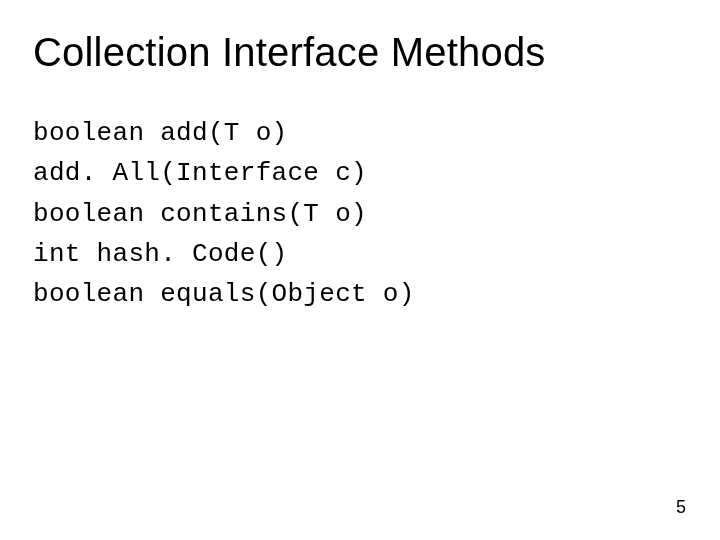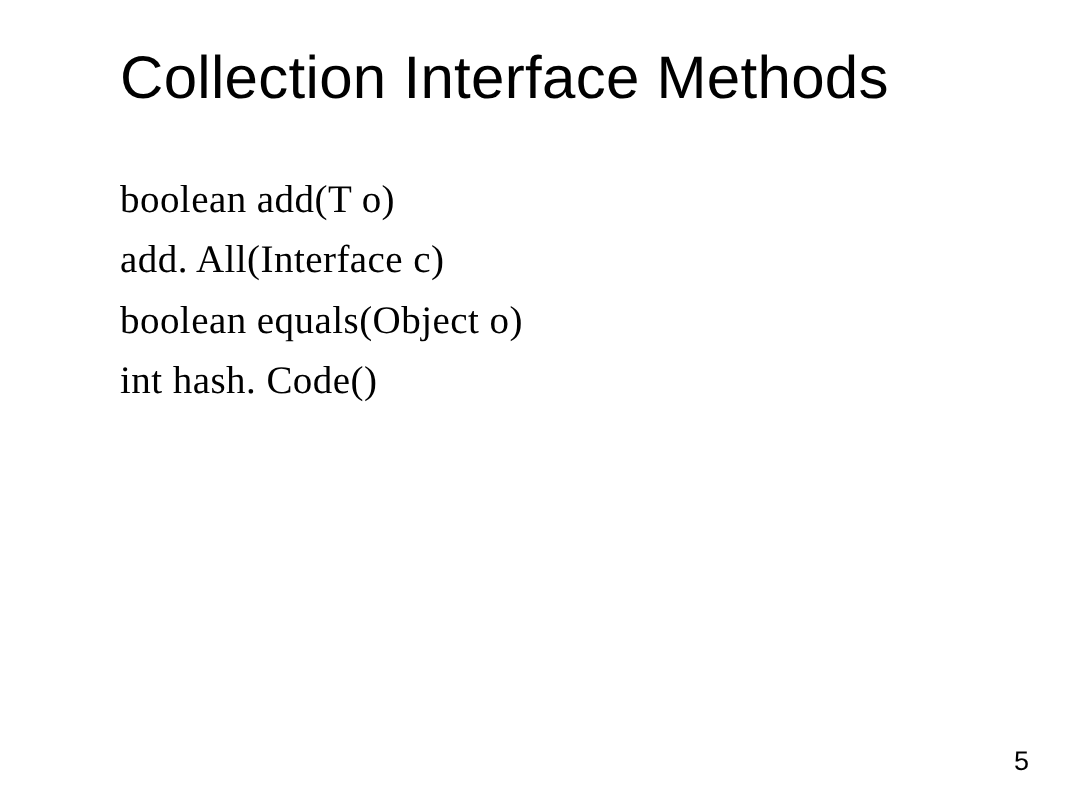--- a/index.html
+++ b/index.html
@@ -11,32 +11,32 @@
       width: 720px;
       height: 540px;
       background: #ffffff;
       font-family: Arial, Helvetica, sans-serif;
       position: relative;
       overflow: hidden;
     }
     .slide {
       width: 100%;
       height: 100%;
-      padding: 30px 60px 30px 80px;
+      padding: 30px 60px 30px 33px;
       position: relative;
     }
     .title {
       font-size: 40px;
       font-weight: normal;
       color: #000000;
       margin-bottom: 38px;
       letter-spacing: 0.2px;
     }
     .method-list {
-      font-family: Liberation Serif, serif;
+      font-family: Liberation Mono, monospace;
       font-size: 26px;
       color: #000000;
       line-height: 1.55;
       letter-spacing: 0.3px;
     }
     .method-line {
       white-space: nowrap;
     }
     .page-number {
       position: absolute;
@@ -48,17 +48,18 @@
     }
   </style>
 </head>
 <body>
 
 <div class="slide">
   <h1 class="title">Collection Interface Methods</h1>
   <div class="method-list">
     <div class="method-line">boolean add(T o)</div>
     <div class="method-line">add. All(Interface c)</div>
+    <div class="method-line">boolean contains(T o)</div>
+    <div class="method-line">int hash. Code()</div>
     <div class="method-line">boolean equals(Object o)</div>
-    <div class="method-line">int hash. Code()</div>
   </div>
   <div class="page-number">5</div>
 </div>
 
 </body></html>

